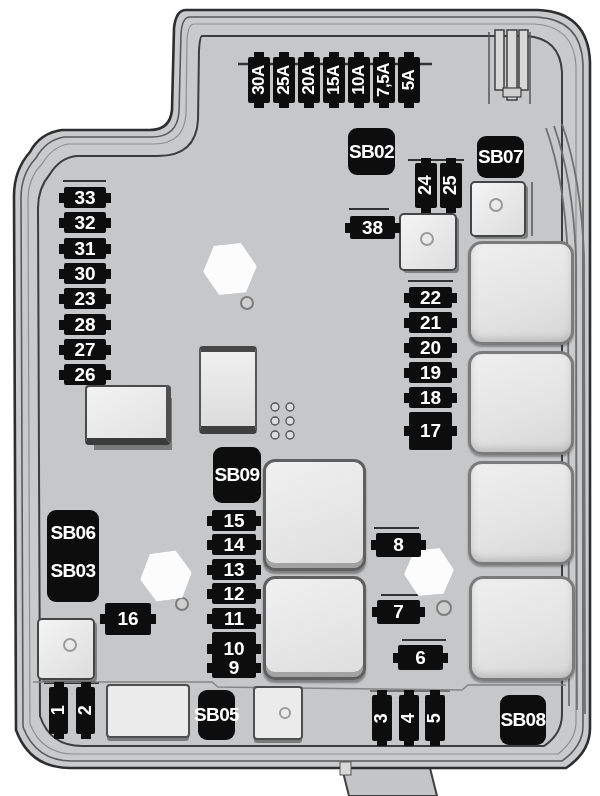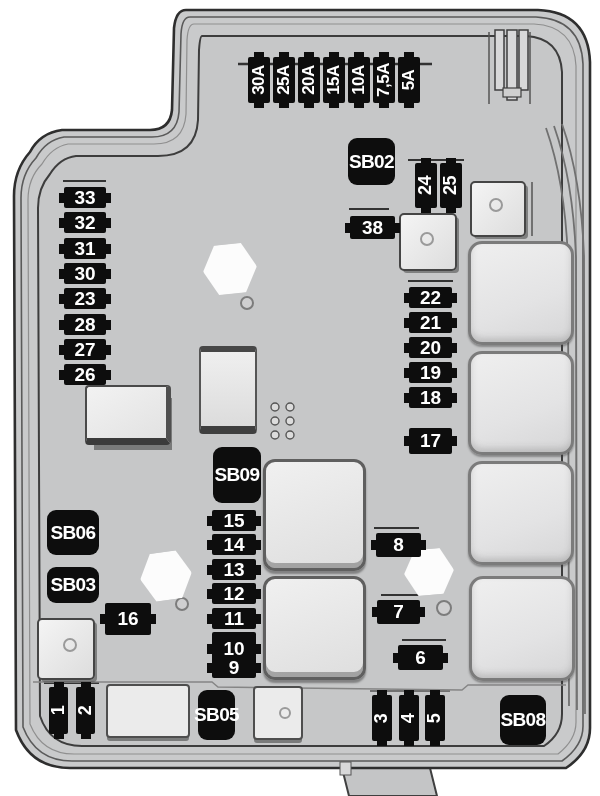--- a/index.html
+++ b/index.html
@@ -139,27 +139,30 @@
   <div class="abs blk fv" style="left:348px;top:57px;width:22px;height:46px">
       <span>10A</span>
     </div>
   <div class="abs blk fv" style="left:373px;top:57px;width:22px;height:46px">
       <span>7,5A</span>
     </div>
   <div class="abs blk fv" style="left:398px;top:57px;width:22px;height:46px">
       <span>5A</span>
     </div>
 
-  <div class="abs blk sb" style="left:348px;top:138px;width:47px;height:47px">
+  <div class="abs blk sb" style="left:348px;top:128px;width:47px;height:47px">
       <span>SB02</span>
+    </div>
+  <div class="abs blk sb" style="left:477px;top:136px;width:47px;height:42px">
+      <span>SB07</span>
     </div>
   <div class="abs blk sb" style="left:47px;top:510px;width:52px;height:45px">
       <span>SB06</span>
     </div>
-  <div class="abs blk sb" style="left:47px;top:567px;width:52px;height:36px">
+  <div class="abs blk sb" style="left:47px;top:539px;width:52px;height:63px">
       <span>SB03</span>
     </div>
   <div class="abs blk sb" style="left:213px;top:447px;width:48px;height:56px">
       <span>SB09</span>
     </div>
   <div class="abs blk sb" style="left:198px;top:690px;width:37px;height:50px">
       <span>SB05</span>
     </div>
   <div class="abs blk sb" style="left:500px;top:695px;width:46px;height:50px">
       <span>SB08</span>
@@ -198,21 +201,21 @@
     </div>
   <div class="abs blk fh" style="left:409px;top:337px;width:43px;height:21px">
       <span>20</span>
     </div>
   <div class="abs blk fh" style="left:409px;top:362px;width:43px;height:21px">
       <span>19</span>
     </div>
   <div class="abs blk fh" style="left:409px;top:387px;width:43px;height:21px">
       <span>18</span>
     </div>
-  <div class="abs blk fh" style="left:409px;top:428px;width:43px;height:26px">
+  <div class="abs blk fh" style="left:409px;top:412px;width:43px;height:38px">
       <span>17</span>
     </div>
 
   <div class="abs blk fh" style="left:212px;top:510px;width:44px;height:21px">
       <span>15</span>
     </div>
   <div class="abs blk fh" style="left:212px;top:534px;width:44px;height:21px">
       <span>14</span>
     </div>
   <div class="abs blk fh" style="left:212px;top:559px;width:44px;height:21px">

